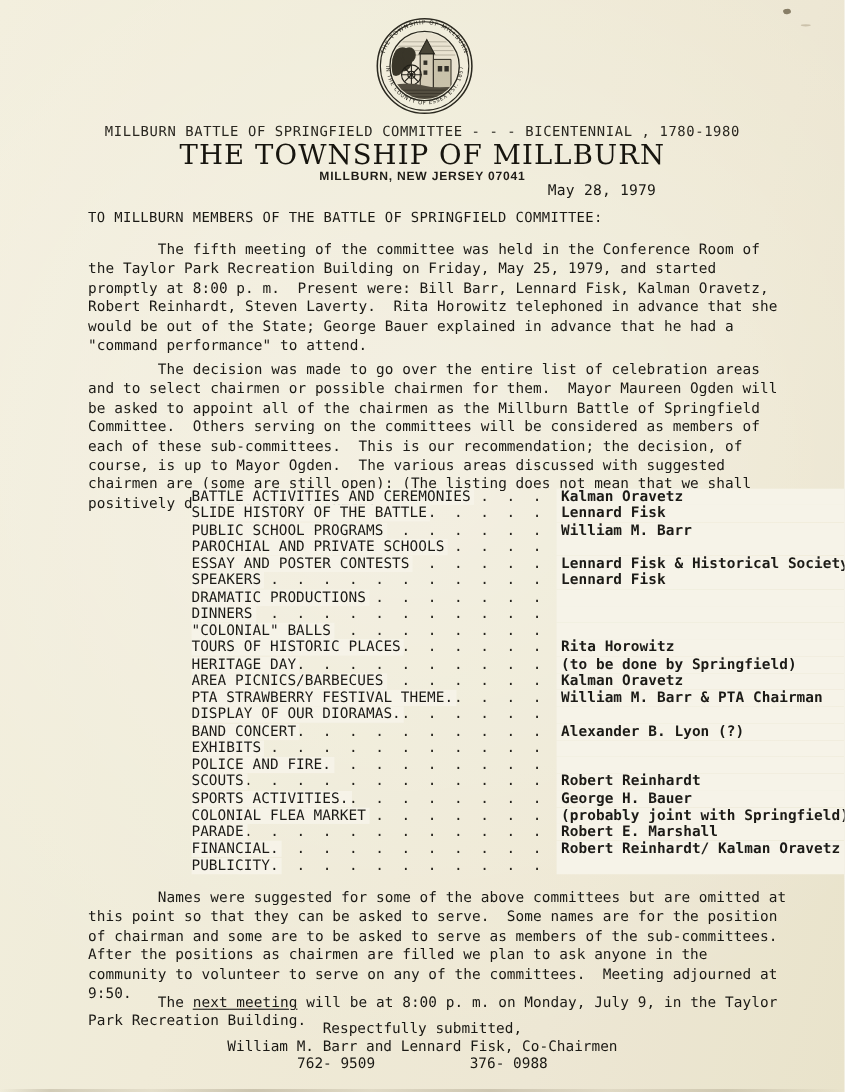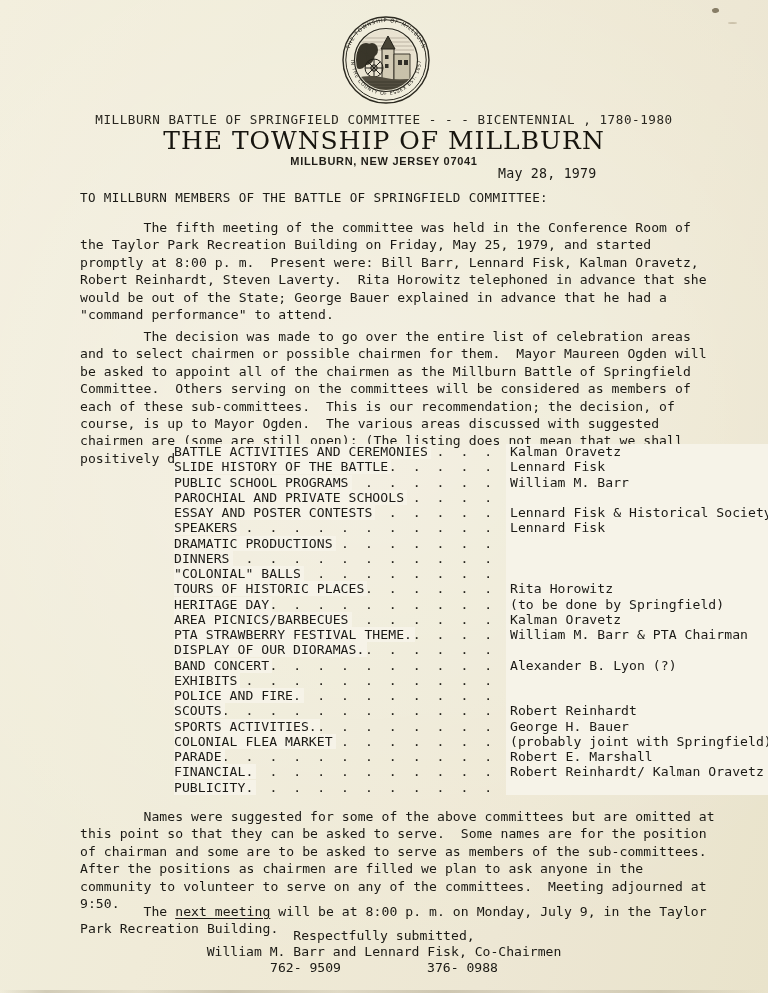--- a/index.html
+++ b/index.html
@@ -170,20 +170,21 @@
     white-space: nowrap;
     pointer-events: none;
   }
   .cl-chair {
     position: absolute;
     left: 336px;
     top: 0;
     z-index: 3;
     letter-spacing: .05px;
     white-space: nowrap;
+    font-weight: bold;
   }
   .dotmask {
     position: absolute;
     top: 0; height: 15.25px;
     z-index: 2;
     background: transparent;
   }
 
   
   .sig {

